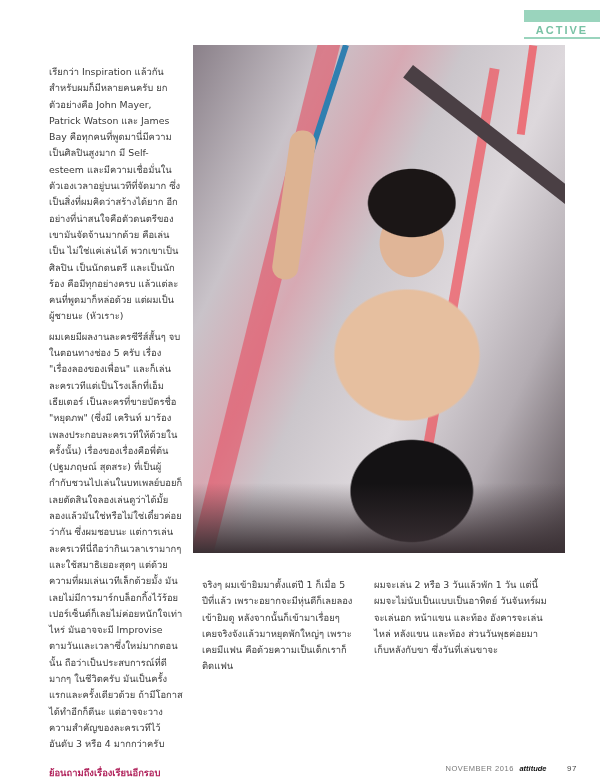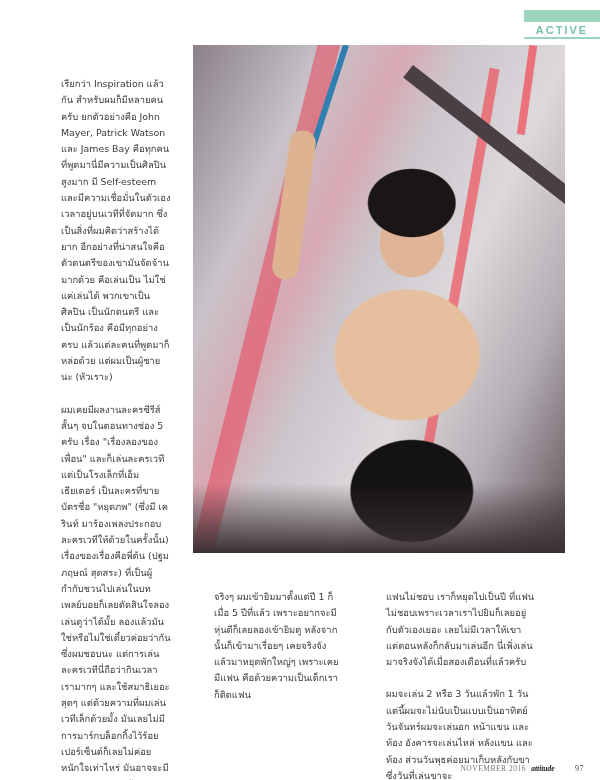--- a/index.html
+++ b/index.html
@@ -11,21 +11,21 @@
     position: absolute; right: 0; top: 0; width: 76px; height: 35px; margin-top: 10px;
   }
   .section-tag .bar { height: 12px; background: #9ad4bd; }
   .section-tag .label {
     font-family: "Liberation Sans", sans-serif; font-weight: bold; font-size: 11px;
     letter-spacing: 2px; color: #79c2a5; text-align: center; margin-top: 2px; line-height: 12px;
   }
   .section-tag .underline { height: 2px; background: #9ad4bd; margin-top: 1px; }
 
   .col { position: absolute; font-size: 9.4px; line-height: 16.3px; }
-  .col p { margin: 16px; }
+  .col p { margin: 4px; }
   .col .q { color: #b0205a; font-weight: bold; margin-top: 13px; }
   .col .q + p { margin-top: 0; }
 
   #col-left { left: 45px; top: 60px; width: 142px; }
   #col-mid { left: 198px; top: 573px; width: 160px; }
   #col-right { left: 370px; top: 573px; width: 182px; }
 
   .photo {
     position: absolute; left: 193px; top: 45px; width: 372px; height: 508px; overflow: hidden;
     background: linear-gradient(115deg, #8a8089 0%, #c9c3c9 22%, #d7a9b3 35%, #cbc6cb 45%, #ddd8dc 62%, #b4adb3 80%, #5a5055 100%);
@@ -39,22 +39,22 @@
     position:absolute; left:70px; top:110px; width:240px; height:400px;
     background: radial-gradient(ellipse 30% 14% at 62% 12%, #1b1616 0 60%, transparent 62%),
                 radial-gradient(ellipse 22% 14% at 62% 22%, #e0b597 0 60%, transparent 62%),
                 radial-gradient(ellipse 48% 26% at 60% 50%, #e6bf9f 0 62%, transparent 64%),
                 radial-gradient(ellipse 36% 18% at 62% 84%, #141214 0 70%, transparent 72%);
   }
   .photo .arm { position:absolute; left:88px; top:85px; width:26px; height:150px; background:#ddb392; border-radius: 12px; transform: rotate(8deg); }
   .photo .floor { position:absolute; left:0; bottom:0; width:100%; height:70px; background: linear-gradient(180deg, transparent, #3a3034); }
 
   .footer {
-    position: absolute; right: 16px; top: 764px; font-size: 7.5px; color: #777; letter-spacing: 0.5px;
-    font-family: Liberation Serif, serif;
+    position: absolute; right: 23px; top: 764px; font-size: 7.5px; color: #777; letter-spacing: 0.5px;
+    font-family: Liberation Sans, sans-serif;
   }
   .footer .brand { color: #111; font-weight: bold; font-style: italic; margin-left: 3px; letter-spacing: 0; }
   .footer .page { margin-left: 18px; color: #444; font-size: 8px; }
 </style>
 </head>
 <body>
 
 <div class="section-tag">
   <div class="bar"></div>
   <div class="label">ACTIVE</div>
@@ -77,21 +77,20 @@
   <div class="arm"></div>
   <div class="person"></div>
   <div class="floor"></div>
 </div>
 
 <div id="col-mid" class="col">
   <p>จริงๆ ผมเข้ายิมมาตั้งแต่ปี 1 ก็เมื่อ 5 ปีที่แล้ว เพราะอยากจะมีหุ่นดีก็เลยลองเข้ายิมดู หลังจากนั้นก็เข้ามาเรื่อยๆ เคยจริงจังแล้วมาหยุดพักใหญ่ๆ เพราะเคยมีแฟน คือด้วยความเป็นเด็กเราก็ติดแฟน</p>
 </div>
 
 <div id="col-right" class="col">
-  <p>แฟนไม่ชอบ เราก็หยุดไปเป็นปี ที่แฟนไม่ชอบเพราะเวลาเราไปยิมก็เลยอยู่กับตัวเองเยอะ เลยไม่มีเวลาให้เขา แต่ตอนหลังก็กลับมาเล่นอีก นี่เพิ่งเล่นมาจริงจังได้เมื่อสองเดือนที่แล้วครับ</p>
   <p>ผมจะเล่น 2 หรือ 3 วันแล้วพัก 1 วัน แต่นี้ผมจะไม่นับเป็นแบบเป็นอาทิตย์ วันจันทร์ผมจะเล่นอก หน้าแขน และท้อง อังคารจะเล่นไหล่ หลังแขน และท้อง ส่วนวันพุธค่อยมาเก็บหลังกับขา ซึ่งวันที่เล่นขาจะ</p>
 </div>
 
 <div class="footer">
   <span>NOVEMBER 2016</span>
   <span class="brand">attitude</span>
   <span class="page">97</span>
 </div>
 
 </body></html>

